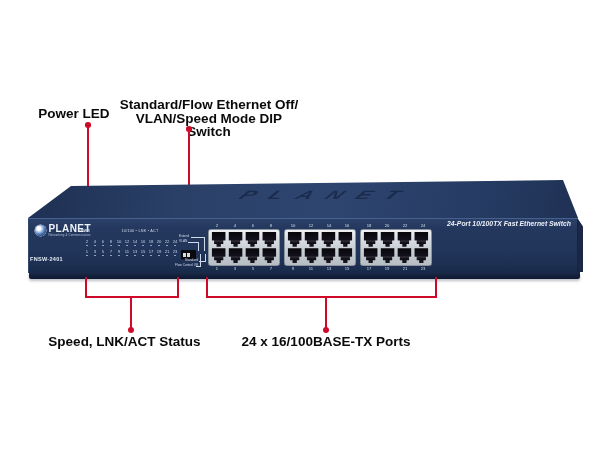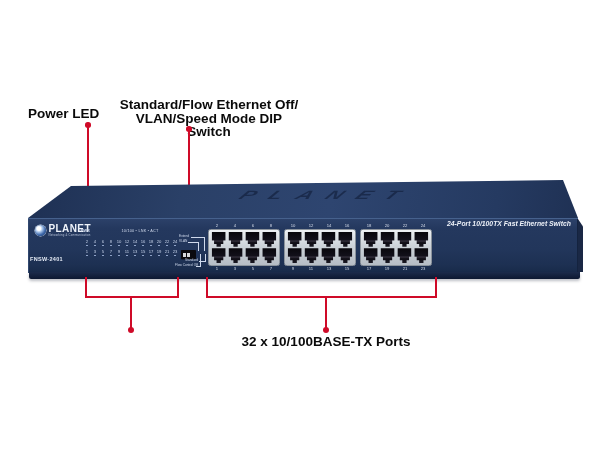--- a/index.html
+++ b/index.html
@@ -1,21 +1,21 @@
 <!DOCTYPE html>
 <html style="--red: #cf0a28; --jack: #14121a;"><head>
 <meta charset="utf-8">
 <style>
   html,body{margin:0;padding:0;}
   body{font-family:"Liberation Sans",sans-serif;background:#fff;}
   #stage{position:relative;width:610px;height:450px;background:#ffffff;overflow:hidden;}
 
   
   .callout-text{position:absolute;font-weight:bold;font-size:13.5px;line-height:13.5px;color:#0a0a0a;}
-  .lbl-power{left:28px;top:107px;width:92px;text-align:left;}
+  .lbl-power{left:28px;top:107px;width:92px;text-align:center;}
   .lbl-dip{left:118px;top:98px;width:182px;text-align:center;}
   .lbl-speed{left:27px;top:335px;width:195px;text-align:center;}
   .lbl-ports{left:226px;top:335px;width:200px;text-align:center;}
 
   
   .rline{position:absolute;background:var(--red);}
   .rdot{position:absolute;background:var(--red);border-radius:50%;}
   .line-power{left:87px;top:127px;width:2px;height:113px;}
   .dot-power{left:85px;top:122px;width:5.5px;height:5.5px;}
   .line-dip{left:188px;top:131px;width:2px;height:102px;}
@@ -243,19 +243,20 @@
           <span>21</span>
           <span>23</span>
         </div>
       </div>
     </div>
   <div class="ptitle">24-Port 10/100TX Fast Ethernet Switch</div>
 
   <div class="bracket bracket-left"></div>
   <div class="rline stem-left"></div>
   <div class="rdot dot-left"></div>
+  <div class="callout-text lbl-speed">Speed, LNK/ACT Status</div>
 
   <div class="bracket bracket-right"></div>
   <div class="rline stem-right"></div>
   <div class="rdot dot-right"></div>
-  <div class="callout-text lbl-ports">32 x 10/100BASE-TX Ports</div>
+  <div class="callout-text lbl-ports">24 x 16/100BASE-TX Ports</div>
 
 </div>
 
 </body></html>

